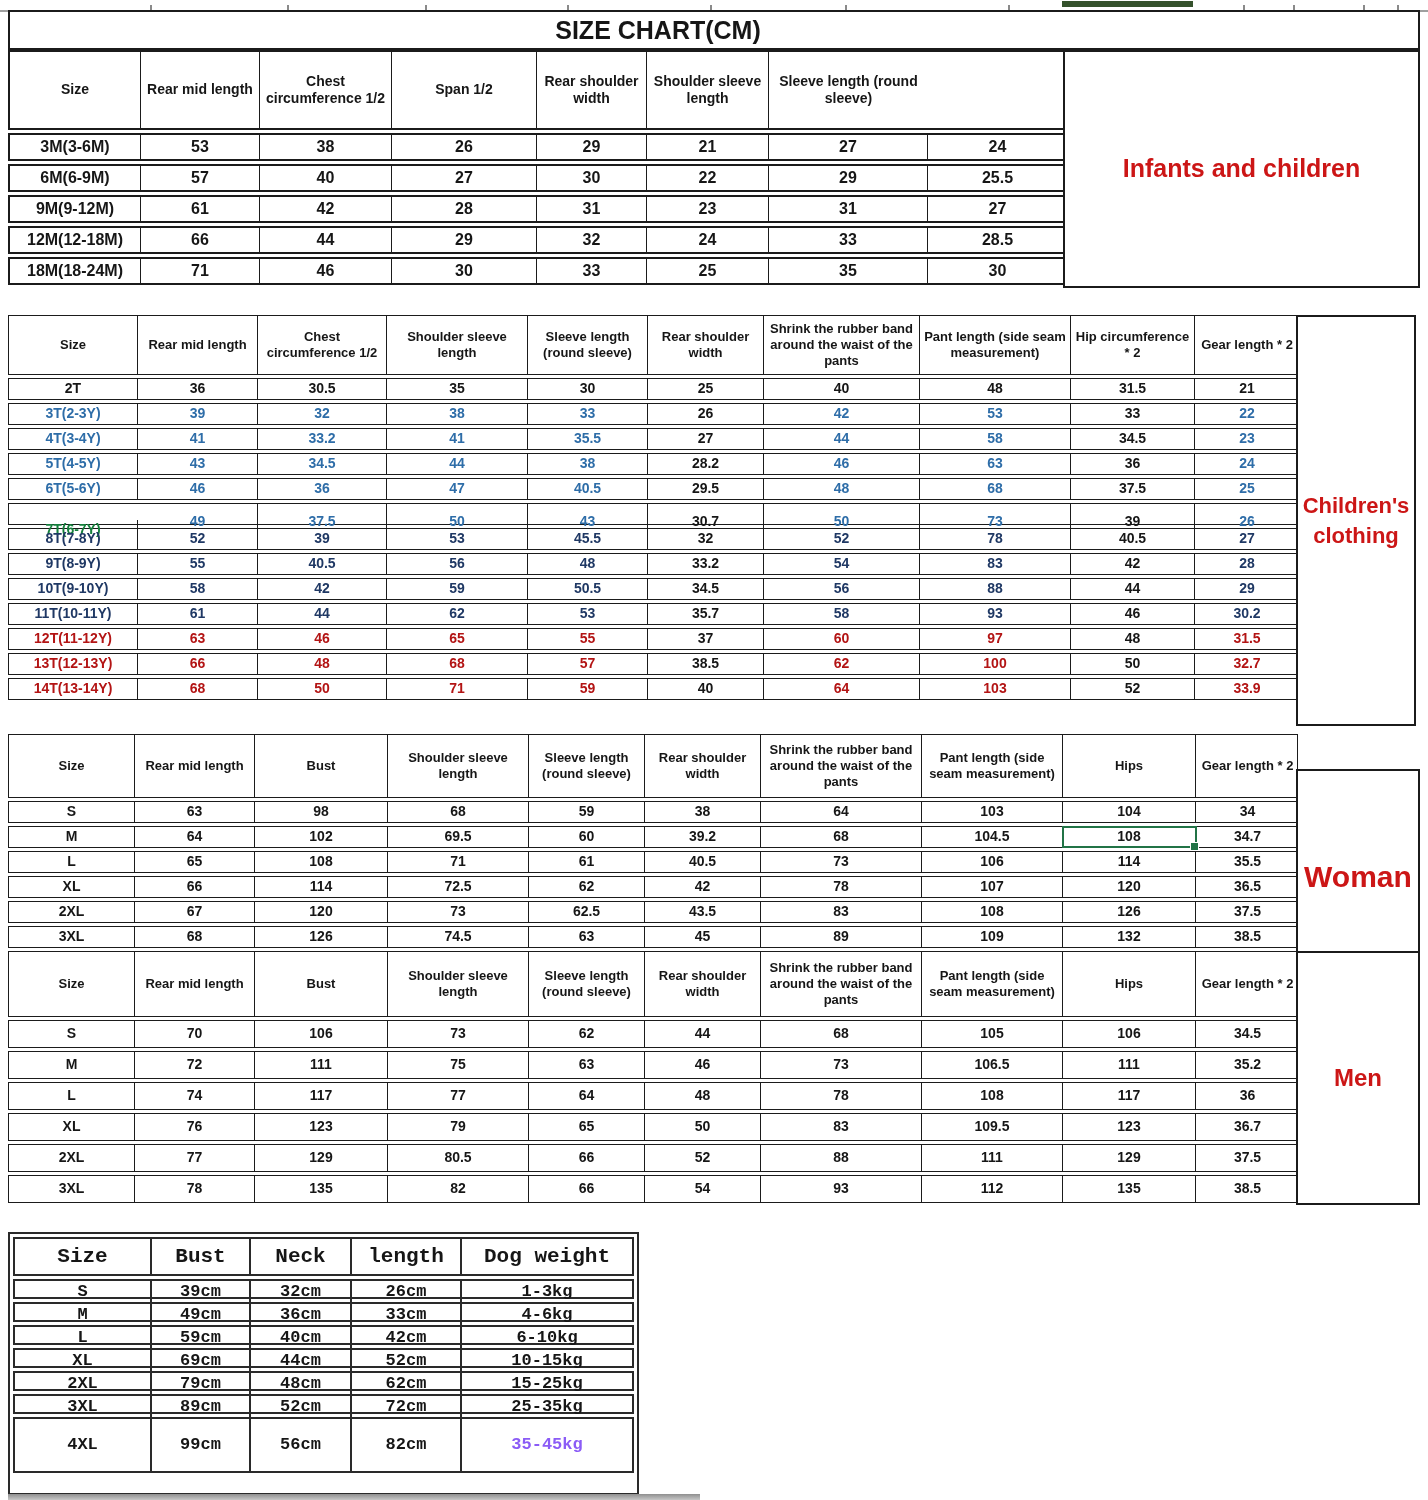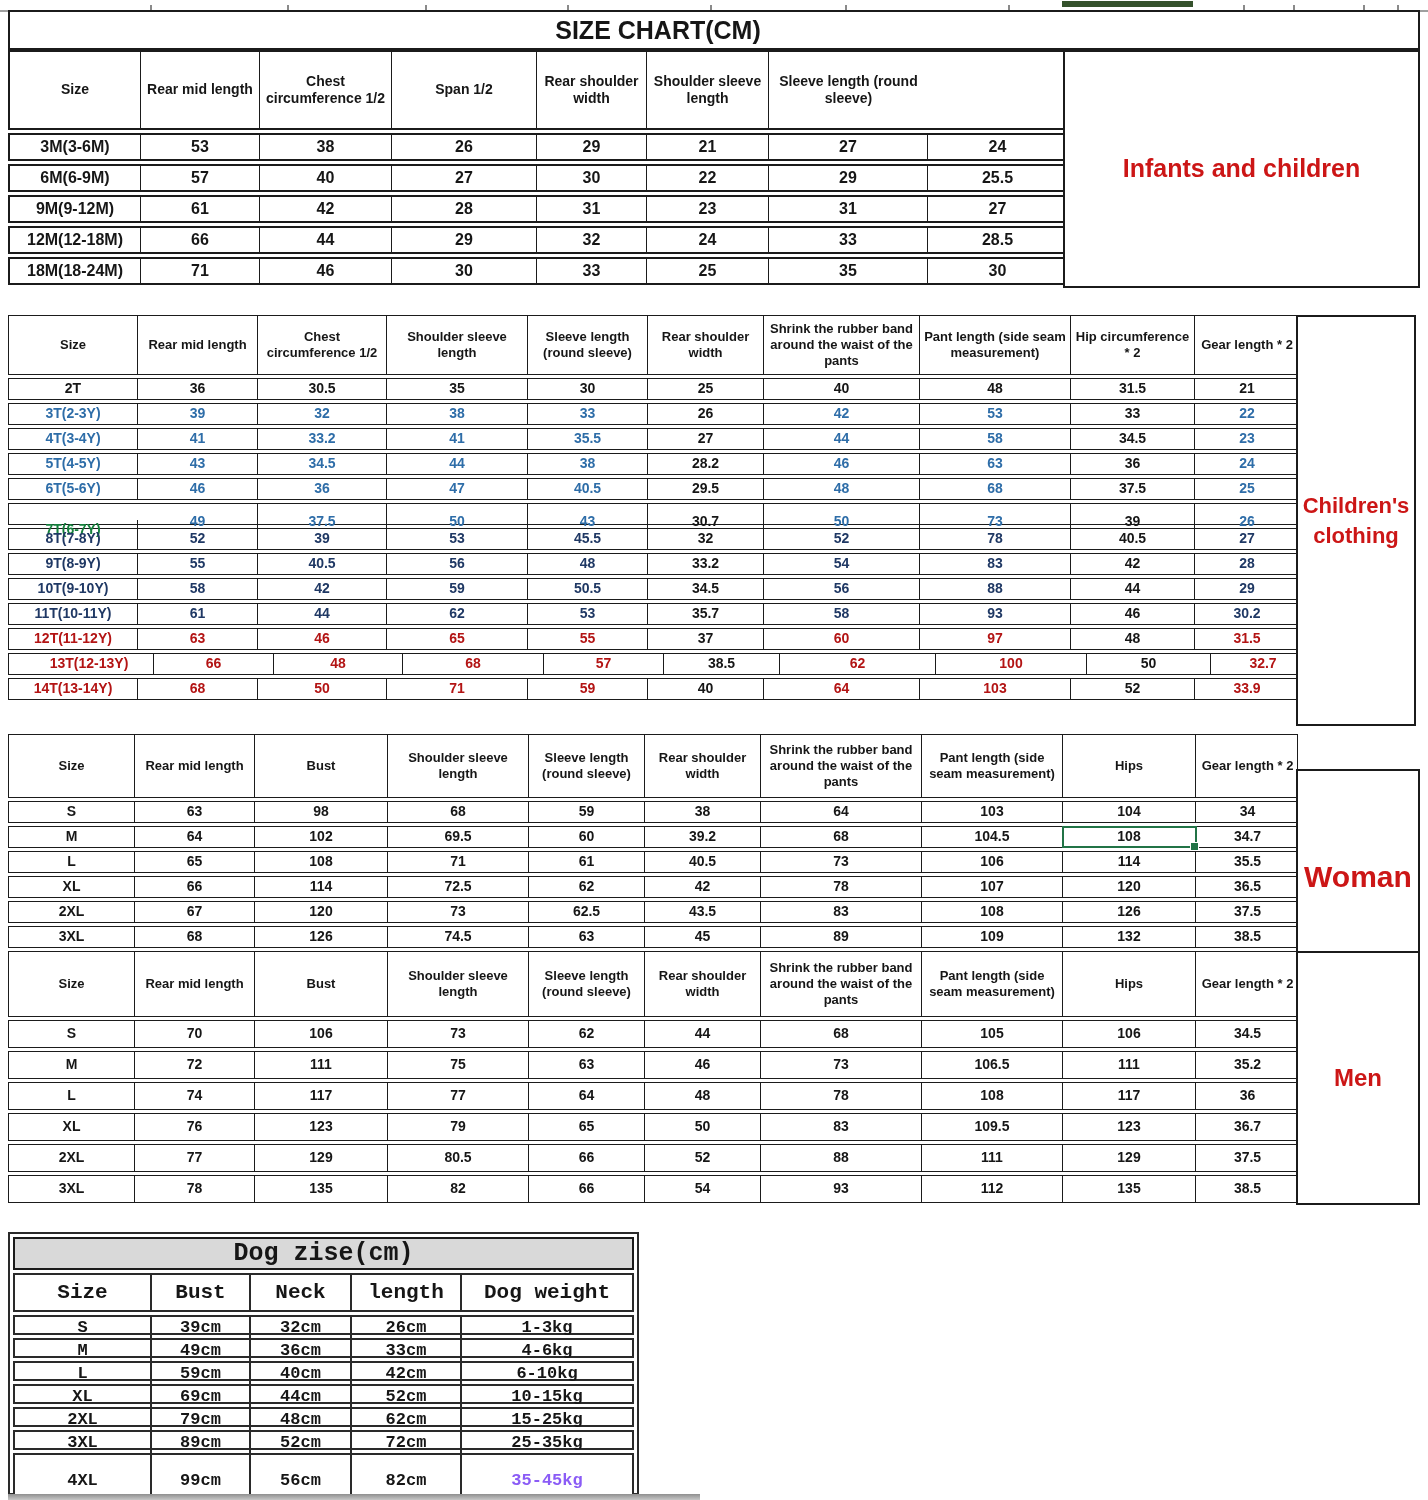--- a/index.html
+++ b/index.html
@@ -307,21 +307,21 @@
           <div class="cell" style="color: rgb(179, 20, 20);">63</div>
           <div class="cell" style="color: rgb(179, 20, 20);">46</div>
           <div class="cell" style="color: rgb(179, 20, 20);">65</div>
           <div class="cell" style="color: rgb(179, 20, 20);">55</div>
           <div class="cell" style="color: rgb(22, 22, 22);">37</div>
           <div class="cell" style="color: rgb(179, 20, 20);">60</div>
           <div class="cell" style="color: rgb(179, 20, 20);">97</div>
           <div class="cell" style="color: rgb(22, 22, 22);">48</div>
           <div class="cell" style="color: rgb(179, 20, 20);">31.5</div>
         </div>
-        <div class="trow body" style="grid-template-columns: 129px 120px 129px 141px 120px 116px 156px 151px 124px 104px; padding-left: 16px;">
+        <div class="trow body" style="grid-template-columns: 129px 120px 129px 141px 120px 116px 156px 151px 124px 104px;">
           <div class="cell" style="color: rgb(179, 20, 20);">13T(12-13Y)</div>
           <div class="cell" style="color: rgb(179, 20, 20);">66</div>
           <div class="cell" style="color: rgb(179, 20, 20);">48</div>
           <div class="cell" style="color: rgb(179, 20, 20);">68</div>
           <div class="cell" style="color: rgb(179, 20, 20);">57</div>
           <div class="cell" style="color: rgb(22, 22, 22);">38.5</div>
           <div class="cell" style="color: rgb(179, 20, 20);">62</div>
           <div class="cell" style="color: rgb(179, 20, 20);">100</div>
           <div class="cell" style="color: rgb(22, 22, 22);">50</div>
           <div class="cell" style="color: rgb(179, 20, 20);">32.7</div>
@@ -516,21 +516,20 @@
           <div class="cell" style="color: rgb(22, 22, 22);">93</div>
           <div class="cell" style="color: rgb(22, 22, 22);">112</div>
           <div class="cell" style="color: rgb(22, 22, 22);">135</div>
           <div class="cell" style="color: rgb(22, 22, 22);">38.5</div>
         </div>
       </div>
     <div class="side" style="color: rgb(204, 22, 22);">Men</div>
   </section>
 
   <section class="tbl" id="tbl-dog">
-    <div class="ttitle">Dog zise(cm)</div>
     <div class="grid" style="position:static;">
         <div class="trow head" style="grid-template-columns: 137px 99px 101px 110px 170px;">
           <div class="cell">Size</div>
           <div class="cell">Bust</div>
           <div class="cell">Neck</div>
           <div class="cell">length</div>
           <div class="cell">Dog weight</div>
         </div>
         <div class="trow body" style="grid-template-columns: 137px 99px 101px 110px 170px;">
           <div class="cell" style="color: rgb(22, 22, 22);">S</div>

